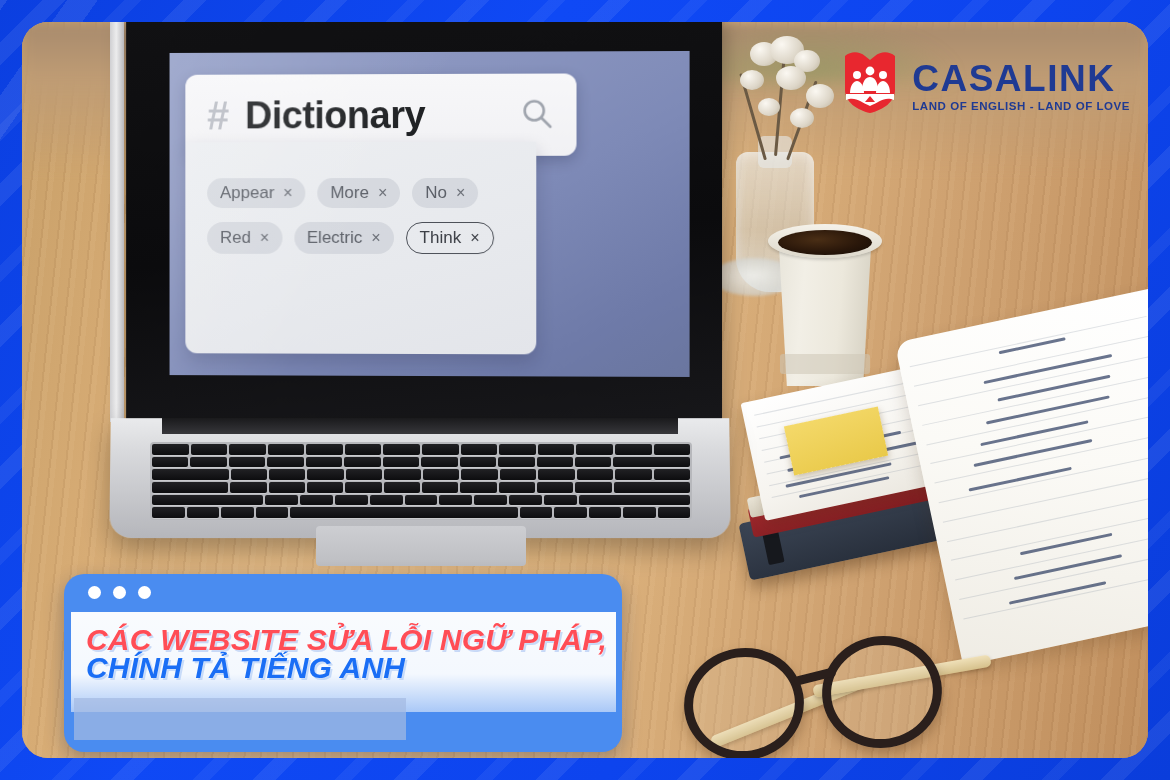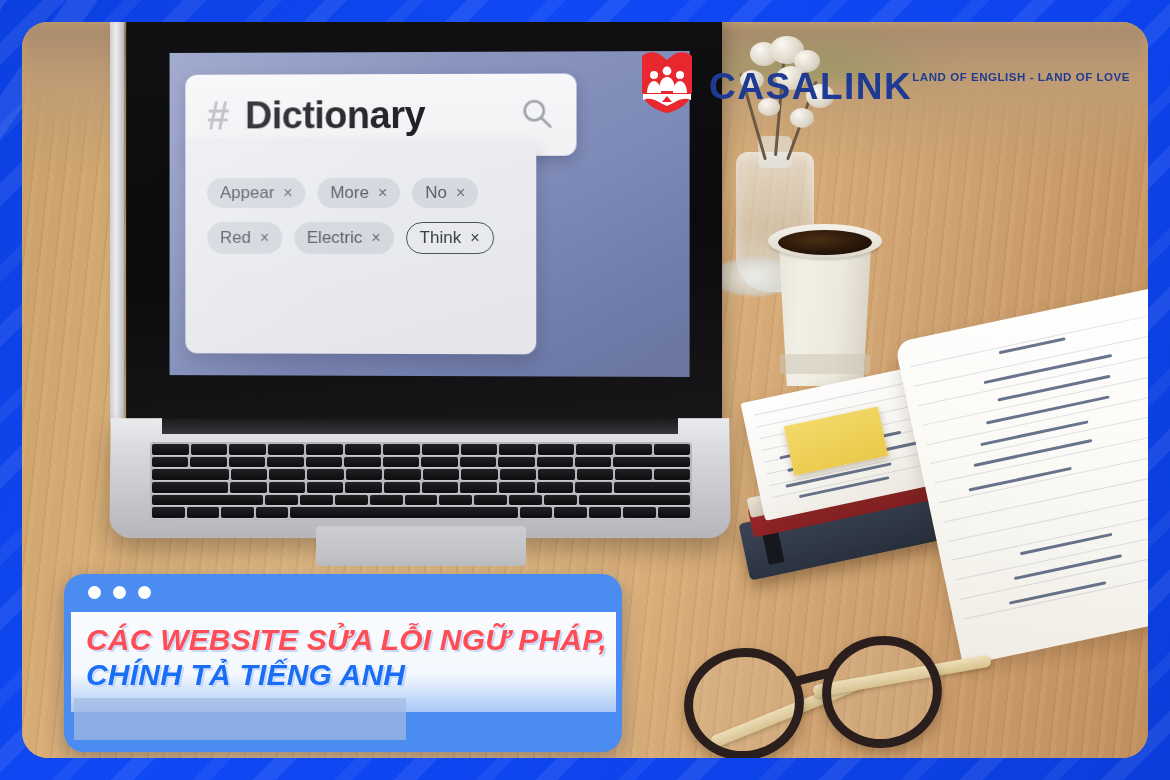--- a/index.html
+++ b/index.html
@@ -243,21 +243,21 @@
   .temple{
     position:absolute; background:linear-gradient(180deg,#efe0b8,#d6c18c);
     border-radius:5px; box-shadow:0 2px 4px rgba(60,40,12,.3);
   }
   .t1{ left:44px; top:84px; width:164px; height:12px; transform:rotate(-22deg); }
   .t2{ left:150px; top:48px; width:180px; height:12px; transform:rotate(-10deg); }
 
   
   #logo{ position:absolute; right:18px; top:28px; display:flex; align-items:center; gap:13px; }
   .shield{ width:58px; height:64px; }
-  .logo-txt{ display:flex; flex-direction:row; line-height:1;margin-top:8px; }
+  .logo-txt{ display:flex; flex-direction:column; line-height:1;margin-top:8px; }
   .logo-name{
     font-size:37px; font-weight:700; color:#1f3a93; letter-spacing:1.5px;
   }
   .logo-tag{
     font-size:11.5px; font-weight:700; color:#1f3a93; letter-spacing:.55px; margin-top:4px;
   }
 
   
   #banner{
     position:absolute; left:42px; top:552px; width:558px; height:178px;
@@ -273,21 +273,21 @@
   }
   .tl{
     position:absolute; left:22px; font-weight:700; font-style:italic;
     letter-spacing:.2px; white-space:nowrap;
   }
   .tl1{
     top:49px; font-size:30px; color:#ff4d56;
     text-shadow:0 0 1px #fff, 2px 2px 0 rgba(160,190,240,.55);
   }
   .tl2{
-    top:84px; font-size:30px; color:#1a6ef5;
+    top:77px; font-size:30px; color:#1a6ef5;
     text-shadow:0 0 1px #fff, 2px 2px 0 rgba(170,200,245,.6);
   }
   .tl3-wrap{
     position:absolute; left:10px; top:124px; width:332px; height:42px;
     background:rgba(164,186,226,.72);
   }
   .tl3{
     position:absolute; left:22px; top:124px; font-size:28px; color:#2e7df7;
     -webkit-text-stroke:4px #ffffff; paint-order:stroke fill;
     font-weight:700; font-style:italic;

